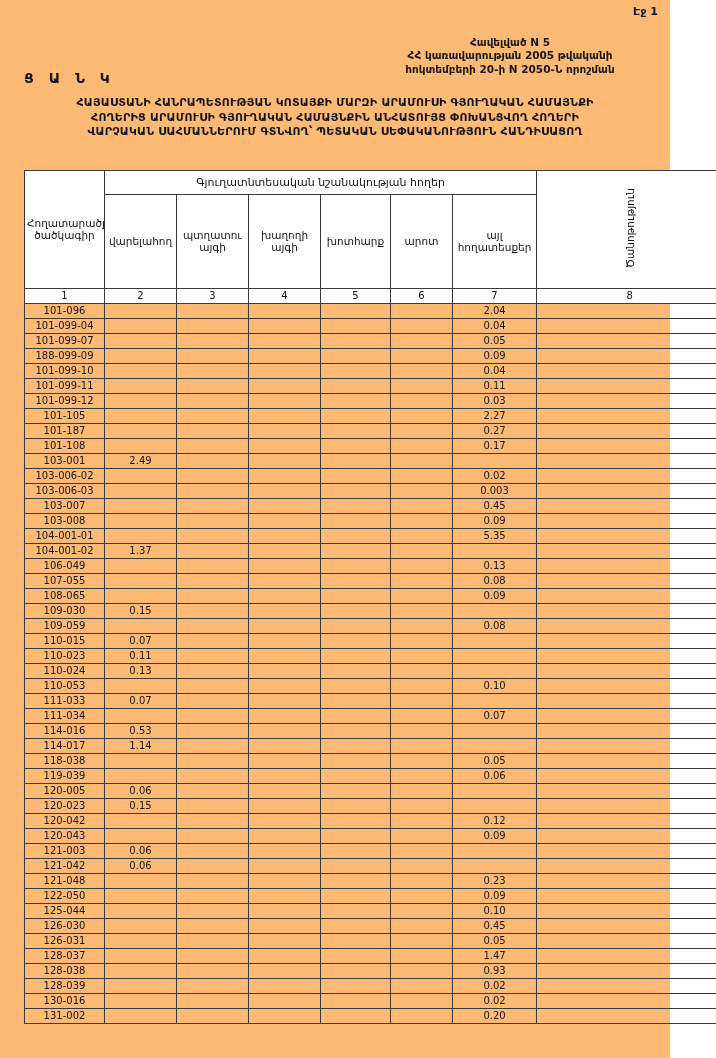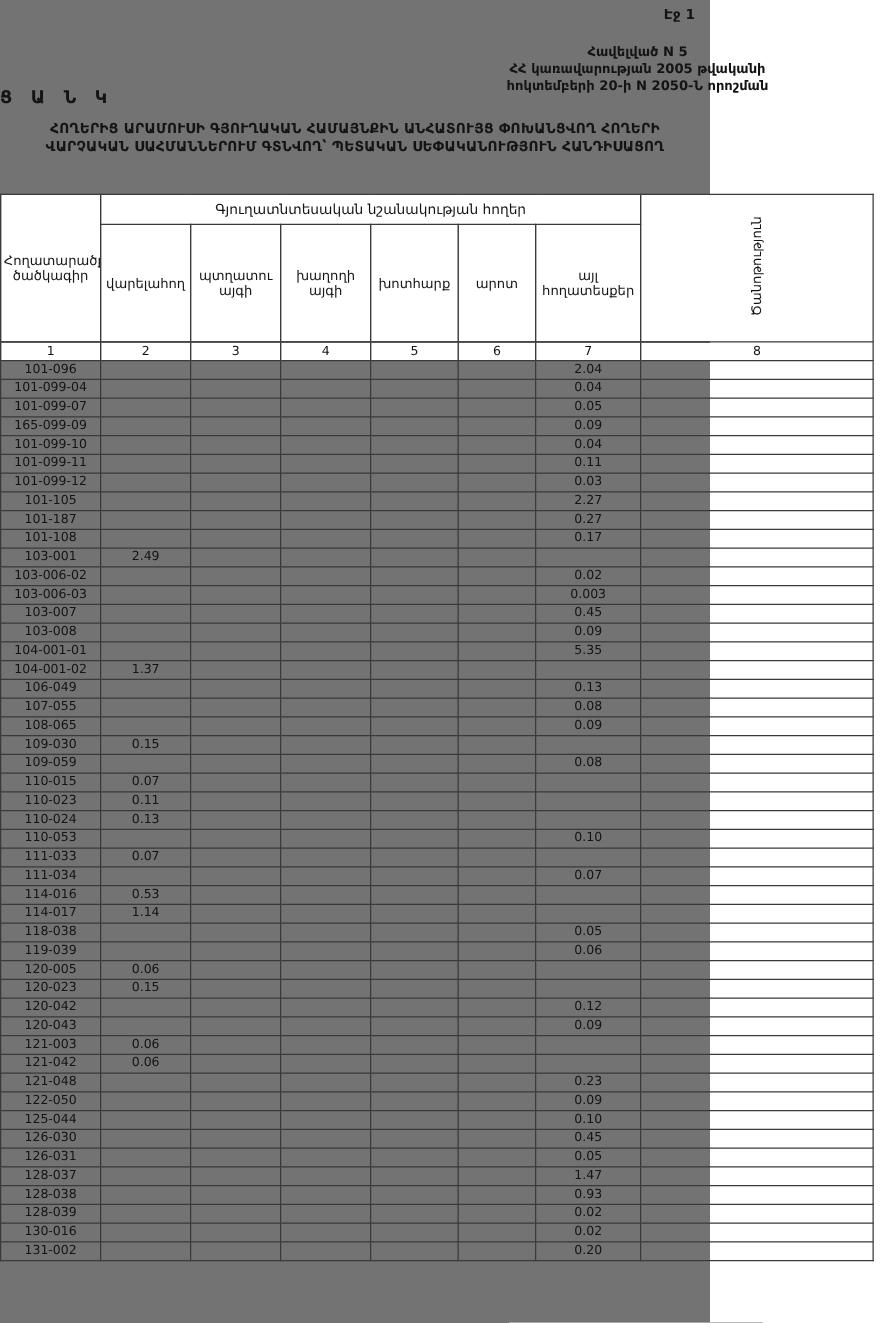--- a/index.html
+++ b/index.html
@@ -6,23 +6,23 @@
   html, body { margin: 0; padding: 0; }
   body {
     width: 716px; height: 1058px;
     background: #ffffff;
     font-family: "DejaVu Sans", sans-serif;
     color: #141414;
     -webkit-font-smoothing: antialiased;
   }
   .page {
     position: relative;
-    width: 568px; height: 1058px;
-    padding: 6px 0;
-    background: #737373;
+    width: 670px; height: 1058px;
+    padding: 6px 24px;
+    background: #fdba74;
   }
   .page-num {
     position: absolute; top: 5px; right: 12px;
     font-weight: bold; font-size: 11px;
   }
   .appendix {
     position: absolute; top: 36px; left: 360px; width: 300px;
     text-align: center; font-weight: bold;
     font-size: 10.5px; line-height: 1.28;
   }
@@ -81,20 +81,21 @@
 
   <div class="appendix">
     <div>Հավելված N 5</div>
     <div>ՀՀ կառավարության 2005 թվականի</div>
     <div>հոկտեմբերի 20-ի N 2050-Ն որոշման</div>
   </div>
 
   <div class="title">Ց Ա Ն Կ</div>
 
   <div class="subtitle">
+    <div>ՀԱՅԱՍՏԱՆԻ ՀԱՆՐԱՊԵՏՈՒԹՅԱՆ ԿՈՏԱՅՔԻ ՄԱՐԶԻ ԱՐԱՄՈՒՍԻ ԳՅՈՒՂԱԿԱՆ ՀԱՄԱՅՆՔԻ</div>
     <div>ՀՈՂԵՐԻՑ ԱՐԱՄՈՒՍԻ ԳՅՈՒՂԱԿԱՆ ՀԱՄԱՅՆՔԻՆ ԱՆՀԱՏՈՒՅՑ ՓՈԽԱՆՑՎՈՂ ՀՈՂԵՐԻ</div>
     <div>ՎԱՐՉԱԿԱՆ ՍԱՀՄԱՆՆԵՐՈՒՄ ԳՏՆՎՈՂ՝ ՊԵՏԱԿԱՆ ՍԵՓԱԿԱՆՈՒԹՅՈՒՆ ՀԱՆԴԻՍԱՑՈՂ</div>
   </div>
 
   <table class="land">
     <colgroup>
       <col style="width:80px">
       <col style="width:72px">
       <col style="width:72px">
       <col style="width:72px">
@@ -155,21 +156,21 @@
           <td>101-099-07</td>
           <td></td>
           <td></td>
           <td></td>
           <td></td>
           <td></td>
           <td>0.05</td>
           <td></td>
         </tr>
         <tr>
-          <td>165-099-09</td>
+          <td>188-099-09</td>
           <td></td>
           <td></td>
           <td></td>
           <td></td>
           <td></td>
           <td>0.09</td>
           <td></td>
         </tr>
         <tr>
           <td>101-099-10</td>

